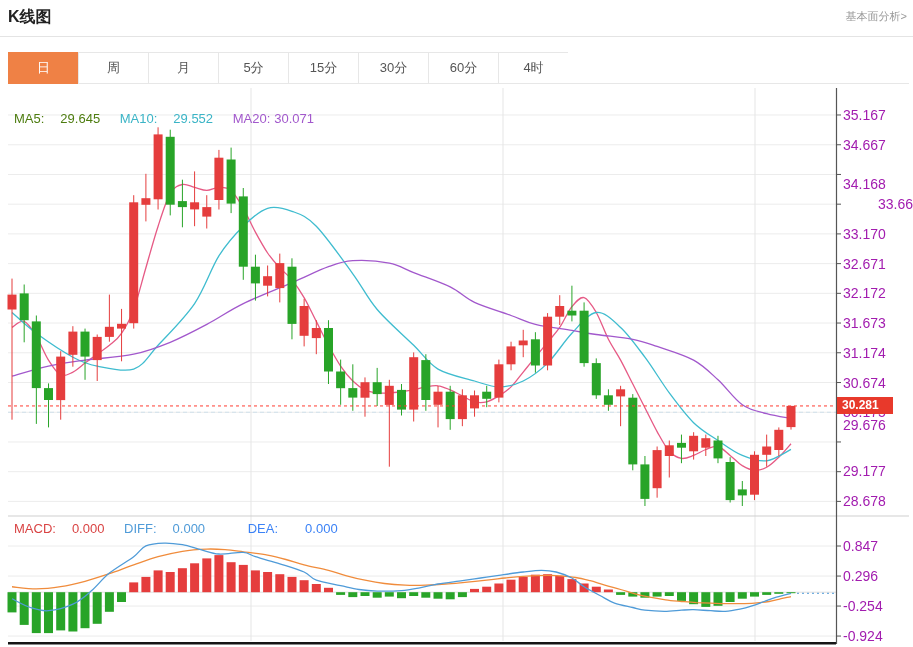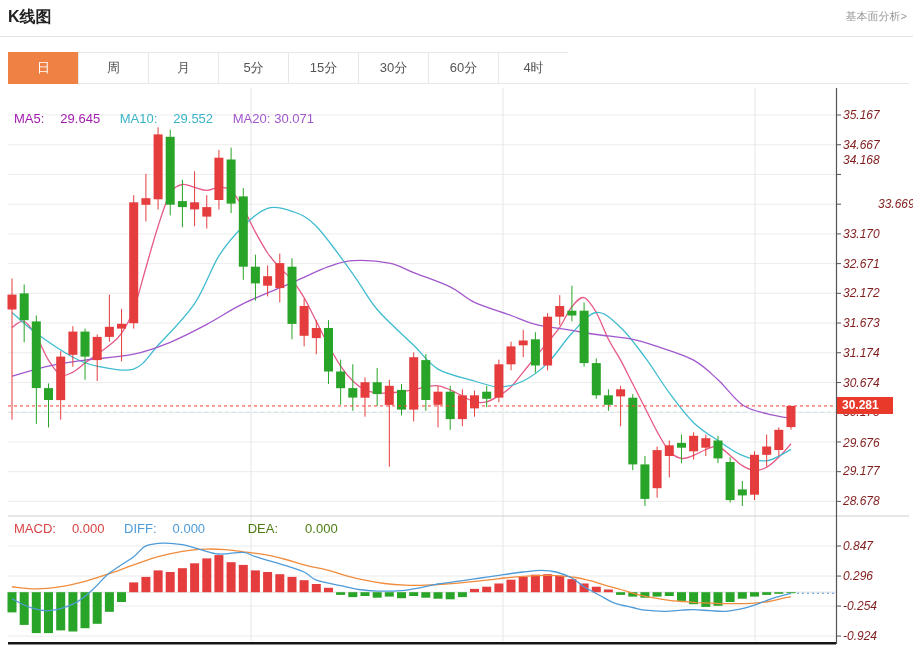--- a/index.html
+++ b/index.html
@@ -13,27 +13,27 @@
        display:flex;align-items:center;justify-content:center;font-size:13px;color:#555;
        background:#fff;cursor:pointer;}
   .tab:last-of-type{border-right:1px solid #e7e7e7;}
   .tab.active{background:#ef8145;border-color:#ef8145;color:#fff;}
   .tab-filler{flex:1;border-bottom:1px solid #e7e7e7;}
   svg{position:absolute;left:0;top:0;}
   .inforow{position:absolute;font-size:13px;white-space:nowrap;z-index:5;}
   .inforow span{margin-right:4px;}
   .lbl{color:#333;}
   .val-red{color:#e8403a;margin-right:14px !important;}
-  .ma5c{color:#a21caf;margin-right:16px !important;}
+  .ma5c{color:#4d7c0f;margin-right:16px !important;}
   .ma10c{color:#3ab4c6;margin-right:16px !important;}
   .ma20c{color:#a258cc;}
   .macdc{color:#d94343;margin-right:16px !important;}
   .diffc{color:#4f9bd8;margin-right:16px !important;}
-  .deac{color:#4d7c0f;padding-left:23px;}
-  .axis-label{position:absolute;left:843px;font-size:12px;color:#7f1d1d;line-height:14px;font-style:italic;}
+  .deac{color:#3b82f6;padding-left:23px;}
+  .axis-label{position:absolute;left:843px;font-size:14px;color:#a21caf;line-height:14px;}
   #price-badge{position:absolute;left:837px;width:56px;height:17px;background:#e8392b;color:#fff;
        font-size:12px;font-weight:bold;line-height:17px;padding-left:5px;box-sizing:border-box;z-index:6;}
 </style>
 </head>
 <body>
 
 <div id="app">
   <div class="hdr-title">K线图</div>
   <a class="hdr-link">基本面分析&gt;</a>
   <div class="hdr-divider"></div>
@@ -312,30 +312,30 @@
 
   <div class="inforow" style="left:14px;top:521px;">
     <span class="macdc">MACD:</span><span class="macdc">0.000</span>
     <span class="diffc">DIFF:</span><span class="diffc">0.000</span>
     <span class="deac">DEA:</span><span class="deac">0.000</span>
   </div>
 
   <div id="axis-labels">
       <div class="axis-label" style="top: 107.976px;">35.167</div>
       <div class="axis-label" style="top: 137.752px;">34.667</div>
-      <div class="axis-label" style="top: 153px; text-align: center;">34.168</div>
+      <div class="axis-label" style="top: 177px; text-align: center;">34.168</div>
       <div class="axis-label" style="top: 197.183px; margin-left: 35px;">33.669</div>
       <div class="axis-label" style="top: 226.899px; text-align: center;">33.170</div>
       <div class="axis-label" style="top: 256.615px;">32.671</div>
       <div class="axis-label" style="top: 286.33px;">32.172</div>
       <div class="axis-label" style="top: 316.046px;">31.673</div>
       <div class="axis-label" style="top: 345.762px;">31.174</div>
       <div class="axis-label" style="top: 375.537px;">30.674</div>
       <div class="axis-label" style="top: 405.253px;">30.175</div>
-      <div class="axis-label" style="top: 436px;">29.676</div>
+      <div class="axis-label" style="top: 418px;">29.676</div>
       <div class="axis-label" style="top: 464px;">29.177</div>
       <div class="axis-label" style="top: 494.4px;">28.678</div>
       <div class="axis-label" style="top: 539px;">0.847</div>
       <div class="axis-label" style="top: 569.055px;">0.296</div>
       <div class="axis-label" style="top: 599.054px;">-0.254</div>
       <div class="axis-label" style="top: 629.054px;">-0.924</div>
     </div>
 
   <div id="price-badge" style="top: 397.44px;">30.281</div>
 </div>

